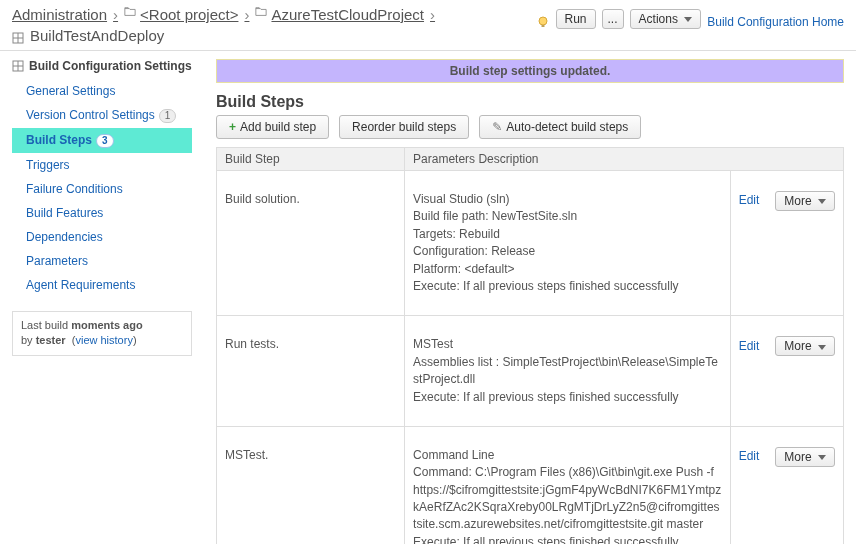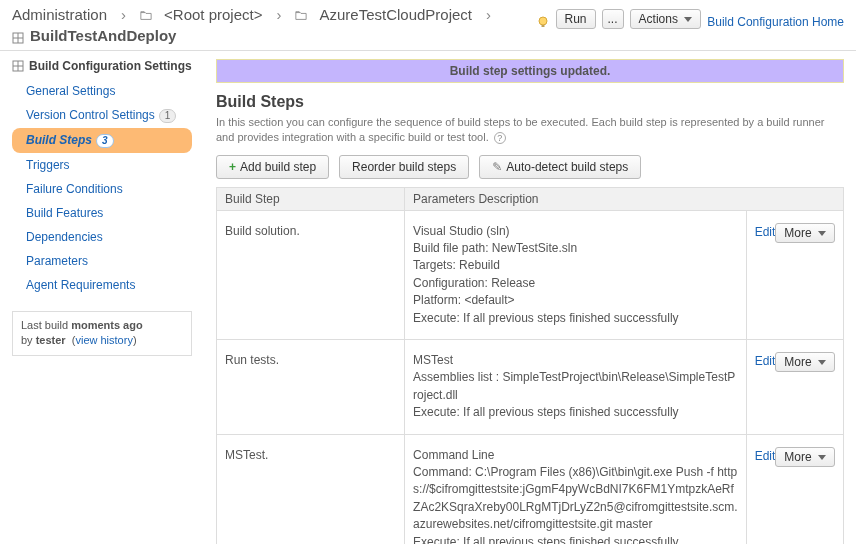--- a/index.html
+++ b/index.html
@@ -1,57 +1,57 @@
 <!DOCTYPE html>
 <html><head>
 <meta charset="utf-8">
 <style>
   * { box-sizing: border-box; margin: 0; padding: 0; }
   body { font-family: Arial, Helvetica, sans-serif; font-size: 12px; color: #333; background: #fff; width: 856px; }
   a { color: #1a63b4; text-decoration: none; cursor: pointer; }
   
   .header { padding: 6px 12px 6px 12px; border-bottom: 1px solid #ddd; position: relative; }
-  .crumb-row { display: flex; align-items: center; gap: 12px; flex-wrap: wrap; color: #555; font-size: 15px; }
+  .crumb-row { display: flex; gap: 4px; flex-wrap: wrap; color: #555; font-size: 15px; text-decoration: underline; }
   .crumb-row .sep { color: #888; margin: 0 2px; }
   .crumb-row .folder-icon { width: 12px; height: 10px; display: inline-block; }
   .crumb-row .folder-icon svg { display: block; }
   .crumb-row .crumb-link { color: #555; }
   .header-right { position: absolute; right: 12px; top: 9px; display: flex; align-items: flex-end; gap: 6px; }
   .btn { border: 1px solid #bbb; background: linear-gradient(#fdfdfd,#ececec); padding: 2px 8px; border-radius: 3px; font-size: 12px; cursor: pointer; color: #333; }
   .btn .caret { margin-left: 3px; }
   .bulb-icon { width: 14px; height: 14px; display: inline-block; }
-  .subhead-row { display: flex; align-items: center; gap: 6px; margin-top: 4px; font-size: 15px; color: #555; font-weight: bold; }
+  .subhead-row { display: flex; align-items: center; gap: 6px; margin-top: 4px; font-size: 15px; color: #555; }
   .cube-icon { width: 12px; height: 12px; display: inline-block; }
   
   .body-wrap { display: flex; padding: 8px 12px 0 12px; }
   .sidebar { width: 180px; flex-shrink: 0; }
   .sidebar h3 { font-size: 12px; font-weight: bold; margin-bottom: 6px; display: flex; align-items: center; gap: 5px; color: #444; }
   .nav-list { list-style: none; }
   .nav-list li { padding: 3px 0; }
   .nav-list li a { display: block; padding: 2px 6px 2px 14px; }
-  .nav-list li.active { background: #fdba74; border-radius: 8px; font-style: italic; }
+  .nav-list li.active { background: #5eead4; border-radius: 0; }
   .nav-list li.active a { color: #1a63b4; font-weight: bold; }
   .nav-list .badge { display: inline-block; background: #eee; border: 1px solid #ccc; color: #666; font-size: 10px; border-radius: 8px; padding: 0 5px; margin-left: 4px; line-height: 12px; }
   .nav-list li.active .badge { color: #1a63b4; border-color: #9cc4ea; background: #fff; }
   .edit-box { border: 1px solid #ddd; padding: 6px 8px; margin-top: 14px; font-size: 11px; color: #555; line-height: 1.4; }
   .main { flex: 1; padding-left: 24px; }
   .banner { background: #c4b5fd; border: 1px solid #e7e0a1; text-align: center; padding: 4px 0; font-size: 12px; color: #555; font-weight: bold; margin-bottom: 10px; }
   .main h1 { font-size: 16px; color: #444; margin-bottom: 4px; }
   .section-desc { font-size: 11px; color: #777; margin-bottom: 10px; line-height: 1.35; }
   .help-q { display: inline-block; width: 12px; height: 12px; border-radius: 50%; border: 1px solid #aaa; color: #888; font-size: 9px; text-align: center; line-height: 11px; margin-left: 2px; }
   .toolbar { display: flex; gap: 10px; margin-bottom: 8px; }
   .toolbar .btn { padding: 4px 12px; }
   .toolbar .btn .plus { color: #3a9b3a; font-weight: bold; margin-right: 4px; }
   .toolbar .btn .wand { margin-right: 4px; color: #777; }
   table.steps { width: 100%; border-collapse: collapse; font-size: 12px; }
   table.steps th { text-align: left; background: #f1f1f1; border: 1px solid #ddd; padding: 4px 8px; font-weight: normal; color: #555; }
-  table.steps td { border: 1px solid #ddd; padding: 12px 8px; vertical-align: top; color: #555; line-height: 1.45; }
+  table.steps td { border: 1px solid #ddd; padding: 20px 8px; vertical-align: top; color: #555; line-height: 1.45; }
   table.steps td.step-name { width: 30%; }
   table.steps td.actions { white-space: nowrap; text-align: right; width: 1%; }
-  .row-btns { display: flex; gap: 0; justify-content: space-between; align-items: center; }
+  .row-btns { display: flex; gap: 16px; justify-content: space-between; align-items: center; }
   .row-btns a { color: #1a63b4; }
   .caret { display: inline-block; width: 0; height: 0; border-left: 4px solid transparent; border-right: 4px solid transparent; border-top: 5px solid #666; vertical-align: middle; }
 </style>
 </head>
 <body>
 
 <div class="header">
   <div class="crumb-row">
     <a class="crumb-link">Administration</a>
     <span class="sep">›</span>
@@ -138,24 +138,20 @@
     <div class="edit-box">
       <span>Last build </span><b>moments ago</b><br>
       <span> by </span><b>tester</b>
       &nbsp;(<a>view history</a>)
     </div>
   </div>
 
   <div class="main">
     <div class="banner">Build step settings updated.</div>
     <h1>Build Steps</h1>
-    <p class="section-desc">
-      <span>In this section you can configure the sequence of build steps to be executed. Each build step is represented by a build runner and provides integration with a specific build or test tool.</span>
-      <span class="help-q">?</span>
-    </p>
     <div class="toolbar">
       <button class="btn"><span class="plus">+</span><span>Add build step</span></button>
       <button class="btn"><span>Reorder build steps</span></button>
       <button class="btn"><span class="wand">✎</span><span>Auto-detect build steps</span></button>
     </div>
     <table class="steps">
       <thead>
         <tr>
           <th>Build Step</th>
           <th colspan="2">Parameters Description</th>

